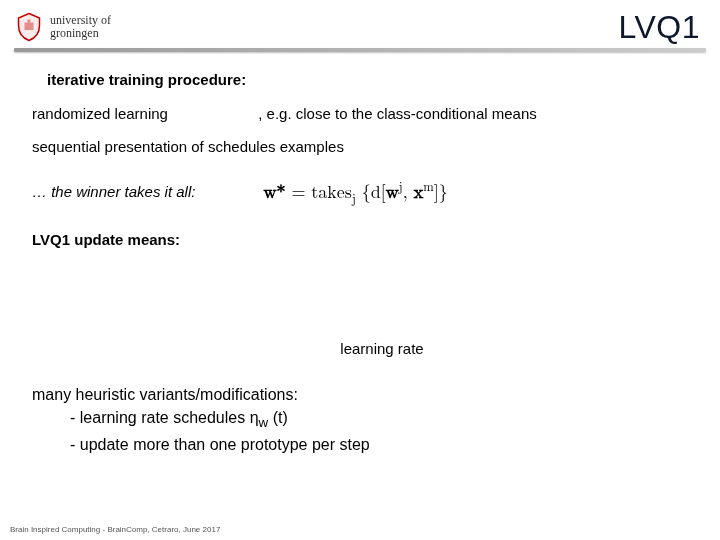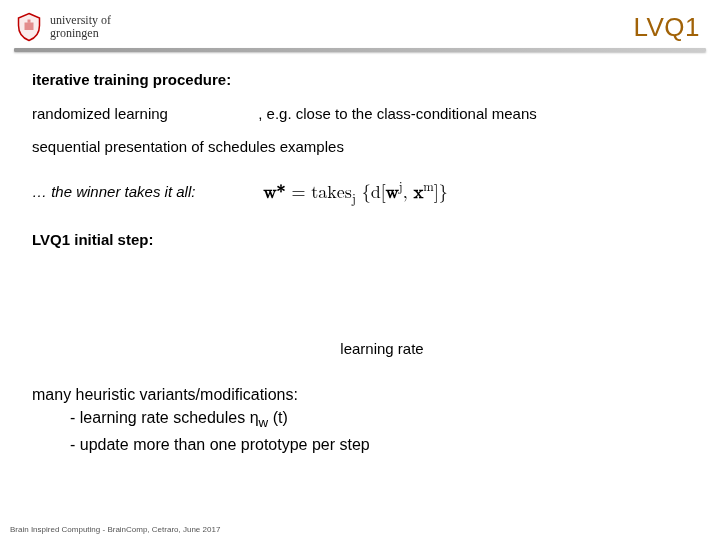--- a/index.html
+++ b/index.html
@@ -36,23 +36,23 @@
     width: 30px;
     height: 30px;
   }
   .uni-name {
     font-family: Georgia, 'Times New Roman', serif;
     font-size: 12px;
     line-height: 1.05;
     color: #333;
   }
   .title {
-    font-size: 26px;
+    font-size: 32px;
     font-weight: normal;
-    color: #a16207;
+    color: #0f172a;
     letter-spacing: 0.5px;
     padding-right: 6px;
     text-align: right;
   }
   .divider {
     position: absolute;
     top: 48px;
     left: 14px;
     right: 14px;
     height: 4px;
@@ -64,20 +64,21 @@
     position: absolute;
     top: 70px;
     left: 32px;
     right: 28px;
     font-size: 15px;
     line-height: 1.3;
   }
   .heading {
     font-weight: bold;
     margin-bottom: 14px;
+    margin-left: 15px;
   }
   .line {
     margin-bottom: 14px;
   }
   .indent-gap {
     display: inline-block;
     width: 82px;
   }
   .formula-row {
     display: flex;
@@ -171,21 +172,21 @@
       <span>sequential presentation of </span><span>schedules</span><span> examples</span>
     </div>
 
     <div class="formula-row">
       <div class="winner">… the winner takes it all:</div>
       <div class="formula">
         <b>w*</b><span> = takes</span><sub>j</sub><span> {d[</span><b>w</b><sup>j</sup><span>, </span><b>x</b><sup>m</sup><span>]}</span>
       </div>
     </div>
 
-    <div class="update-heading">LVQ1 initial step:</div>
+    <div class="update-heading">LVQ1 update means:</div>
 
     <div class="lr-label">learning rate</div>
 
     <div class="variants-block">
       <div class="variants-left">
         <div>many heuristic variants/modifications:</div>
         <div class="sub">
           <span>- learning rate schedules η</span><sub>w</sub><span> (t)</span>
         </div>
         <div class="sub">- update more than one prototype per step</div>

